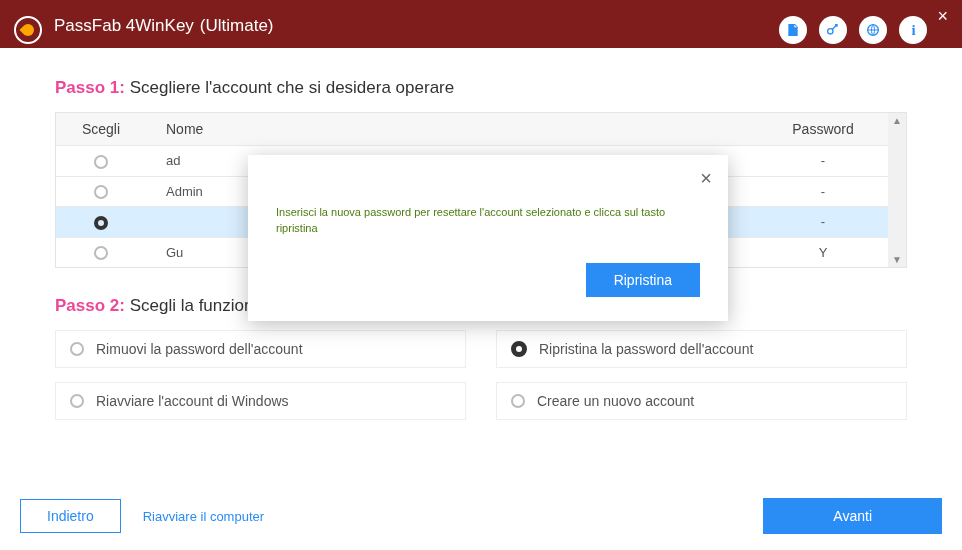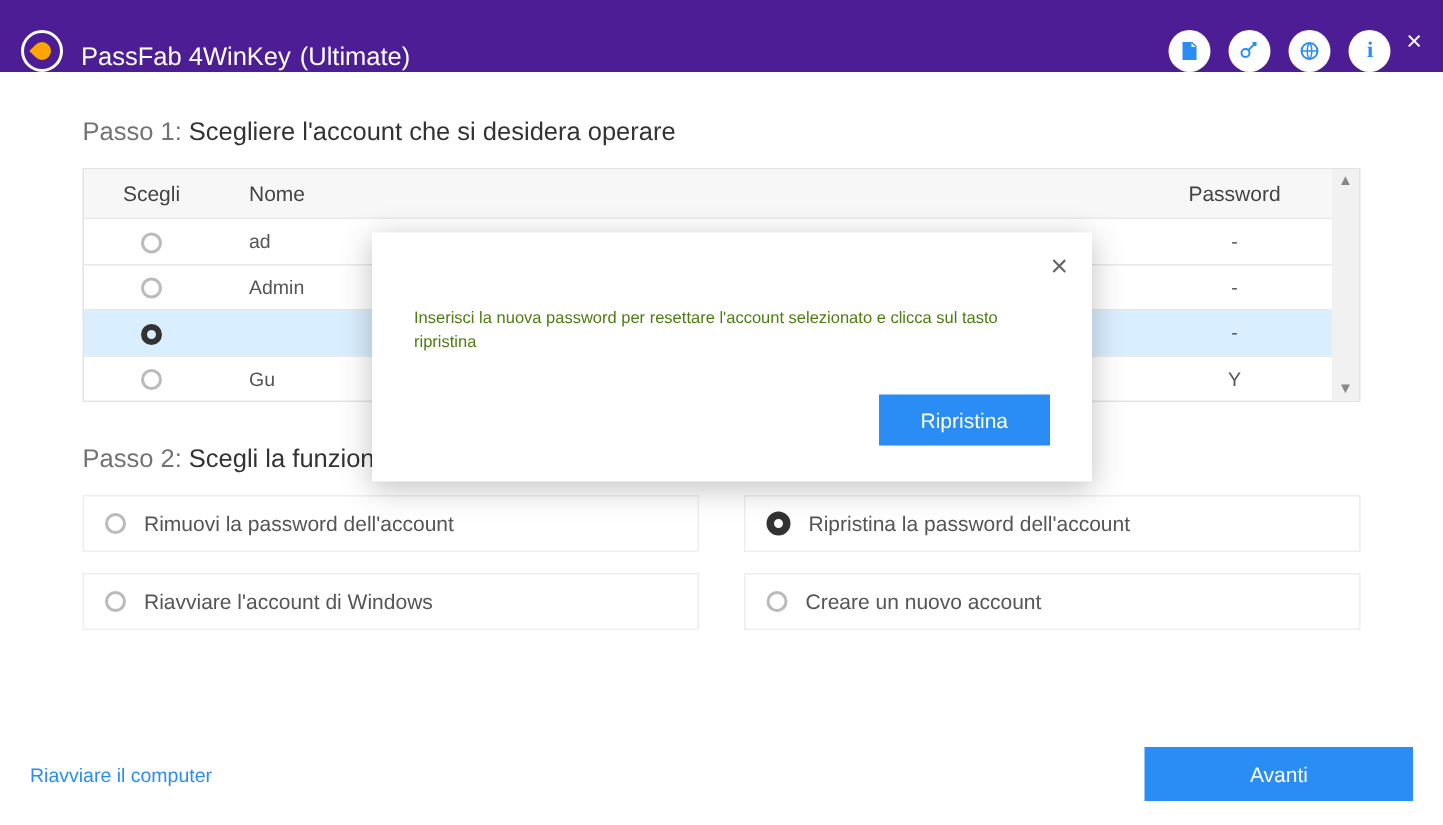--- a/index.html
+++ b/index.html
@@ -8,24 +8,24 @@
     height: 550px;
     font-family: "Segoe UI", Arial, sans-serif;
     font-size: 14px;
     color: #333;
     background: #fff;
     position: relative;
     overflow: hidden;
   }
   .titlebar {
     height: 48px;
-    background: #4c1d95;
-    display: flex;
-    align-items: flex-end;
-    padding: 0 14px;
+    background: #7f1d1d;
+    display: flex;
+    align-items: flex-start;
+    padding: 16px 14px;
     color: #fff;
     position: relative;
   }
   .logo-circle {
     width: 28px; height: 28px;
     border: 2px solid #fff;
     border-radius: 50%;
     display: flex;
     align-items: center;
     justify-content: center;
@@ -63,21 +63,21 @@
     font-size: 18px;
     cursor: pointer;
     margin-left: 10px;
     position: relative;
     top: -10px;
   }
   .content {
     padding: 30px 55px 0 55px;
   }
   .step-label { font-size: 17px; margin-bottom: 14px; }
-  .step-num { color: #737373; font-weight: 400; }
+  .step-num { color: #ec4899; font-weight: 700; }
   
   .tbl-wrap { display: flex; border: 1px solid #e4e4e4; }
   .tbl { flex: 1; }
   .tbl-head { display: flex; background: #f7f7f7; }
   .tbl-head .cell { text-align: center; padding: 8px 0; font-size: 14px; color: #444;}
   .tbl-row { display: flex; border-top: 1px solid #e9e9e9; }
   .tbl-row.selected { background: #d9eeff; }
   .cell { flex: 1; text-align: center; padding: 7px 0; font-size: 13px; color: #555; }
   .cell.stato { flex: 0 0 90px; }
   .cell.name { flex: 0 0 150px; text-align: left; padding-left: 20px; }
@@ -302,20 +302,21 @@
       </div>
       <div class="opt">
         <span class="radio"></span>
         <span>Creare un nuovo account</span>
       </div>
     </div>
   </div>
 </div>
 
 <div class="footer">
+  <button class="btn-back">Indietro</button>
   <span class="link-restart">Riavviare il computer</span>
   <button class="btn-next">Avanti</button>
 </div>
 
 <div class="modal">
   <span class="modal-close">×</span>
   <div class="modal-text">Inserisci la nuova password per resettare l'account selezionato e clicca sul tasto  ripristina</div>
   <div class="modal-actions">
     <button class="btn-primary">Ripristina</button>
   </div>

